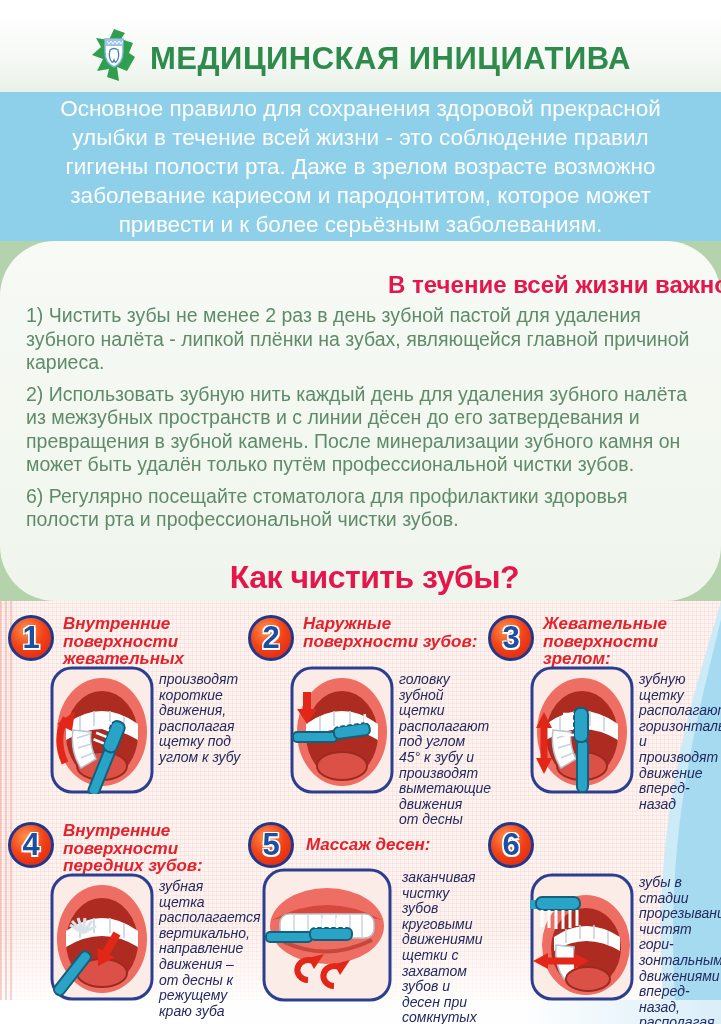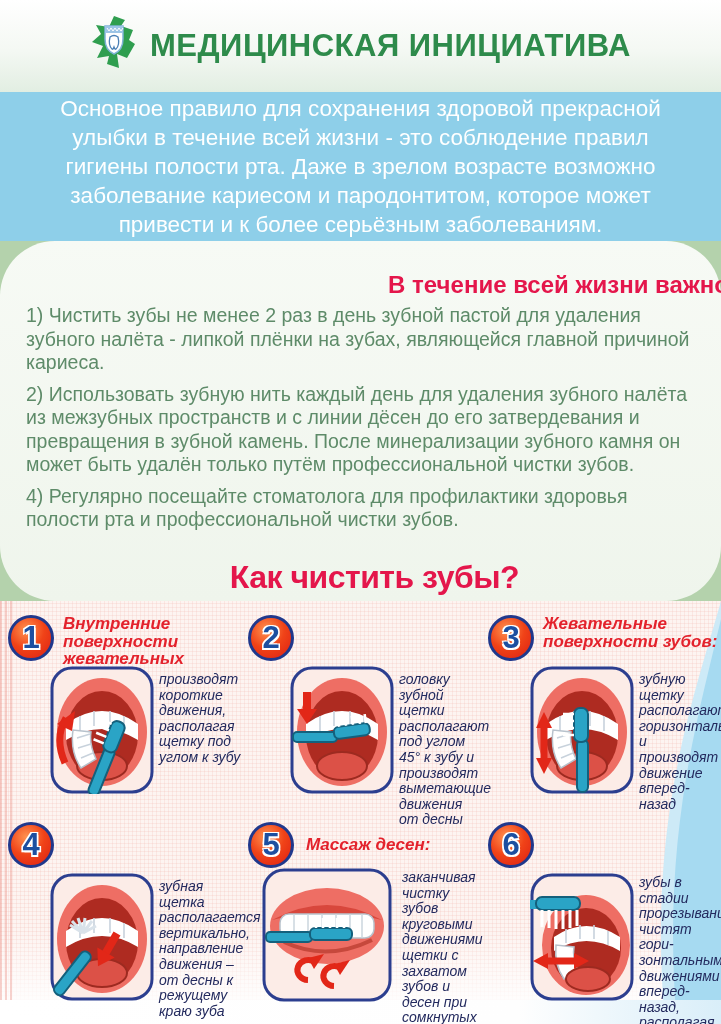--- a/index.html
+++ b/index.html
@@ -1,20 +1,20 @@
 <!DOCTYPE html>
 <html><head>
 <meta charset="utf-8">
 <style>
   html,body{margin:0;padding:0;background:#ffffff;}
   .page{position:relative;width:721px;height:1024px;overflow:hidden;
         font-family:"Liberation Sans", sans-serif;background:#ffffff;}
 
   
-  .hdr{position:absolute;left:0;top:0;width:721px;height:92px;
+  .hdr{position:absolute;left:0;top:13px;width:721px;height:92px;
        background:linear-gradient(180deg,#ffffff 0%,#f4f8f3 55%,#e2eee2 100%);
        display:flex;align-items:center;justify-content:center;gap:12px;}
   .org{margin:0;font-size:31px;font-weight:bold;color:#2e8b4b;letter-spacing:.5px;white-space:nowrap;}
 
   
   .banner{position:absolute;left:0;top:92px;width:721px;height:149px;background:#8ecfe9;
           display:flex;align-items:center;justify-content:center;}
   .banner p{margin:0;padding:0 44px;color:#ffffff;font-size:22.5px;line-height:29px;
             text-align:center;font-weight:400;}
 
@@ -84,21 +84,21 @@
   <div class="banner">
     <p>Основное правило для сохранения здоровой прекрасной улыбки в течение всей жизни - это соблюдение правил гигиены полости рта. Даже в зрелом возрасте возможно заболевание кариесом и пародонтитом, которое может привести и к более серьёзным заболеваниям.</p>
   </div>
 
   <section class="rules">
     <div class="rules-card">
       <h2 class="rules-h">В течение всей жизни важно:</h2>
       <div class="rules-list">
         <p>1) Чистить зубы не менее 2 раз в день зубной пастой для удаления зубного налёта - липкой плёнки на зубах, являющейся главной причиной кариеса.</p>
         <p>2) Использовать зубную нить каждый день для удаления зубного налёта из межзубных пространств и с линии дёсен до его затвердевания и превращения в зубной камень. После минерализации зубного камня он может быть удалён только путём профессиональной чистки зубов.</p>
-        <p>4) Регулярно посещайте стоматолога для профилактики здоровья полости рта и профессиональной чистки зубов.</p>
+        <p>6) Регулярно посещайте стоматолога для профилактики здоровья полости рта и профессиональной чистки зубов.</p>
       </div>
       <h2 class="howto-h">Как чистить зубы?</h2>
     </div>
   </section>
 
   <section class="steps">
     <div class="stripes"></div>
     <svg class="wave" width="140" height="423" viewBox="0 0 140 423">
       <path d="M140,0 C112,100 66,220 84,423 L140,423 Z" fill="#cdeaf7"></path>
       <path d="M140,18 C116,120 80,240 96,423 L140,423 Z" fill="#a6daf1"></path>
@@ -123,41 +123,42 @@
               <path d="M47,57 h-11 M47,64 h-11 M47,71 h-11 M47,78 h-11" stroke="#ffffff" stroke-width="2.6"></path>
             </g>
             <path d="M15,97 Q4,72 16,52" stroke="#e22718" stroke-width="7" fill="none"></path>
             <polygon points="7,58 25,45 22,65" fill="#e22718"></polygon>
           </svg></div>
       <div class="desc">производят короткие движения, располагая щетку под углом к зубу</div>
     </div>
 
     <div class="step s2">
       <div class="badge">2</div>
+      <div class="s-title">Наружные поверхности зубов:</div>
       <div class="illu"><svg width="104" height="128" viewBox="0 0 104 128">
             <rect x="2" y="2" width="100" height="124" rx="20" fill="#fcece7" stroke="#2c3e8f" stroke-width="3"></rect>
             <ellipse cx="52" cy="66" rx="45" ry="54" fill="#ee6e64"></ellipse>
             <ellipse cx="52" cy="69" rx="36" ry="44" fill="#ae2b21"></ellipse>
             <path d="M16,58 Q52,32 88,58 L88,74 Q52,52 16,74 Z" fill="#ffffff"></path>
             <path d="M30,50 v15 M44,45 v15 M60,45 v15 M74,50 v15" stroke="#c8d2dc" stroke-width="1.6" fill="none"></path>
             <ellipse cx="52" cy="100" rx="25" ry="14" fill="#dc5147" stroke="#9d2a20" stroke-width="2"></ellipse>
             <rect x="3" y="66" width="44" height="10" rx="4" fill="#2aa4c6" stroke="#14607c" stroke-width="2"></rect>
             <g transform="rotate(-8 62 66)">
               <rect x="44" y="59" width="36" height="12" rx="5" fill="#2aa4c6" stroke="#14607c" stroke-width="2"></rect>
               <path d="M50,59 v-9 M57,59 v-9 M64,59 v-9 M71,59 v-9 M77,59 v-9" stroke="#ffffff" stroke-width="2.6"></path>
             </g>
             <rect x="13" y="26" width="8" height="18" fill="#e22718"></rect>
             <polygon points="7,43 27,43 17,58" fill="#e22718"></polygon>
           </svg></div>
       <div class="desc">головку зубной щетки располагают под углом 45° к зубу и производят выметающие движения от десны</div>
     </div>
 
     <div class="step s3">
       <div class="badge">3</div>
-      <div class="s-title">Жевательные поверхности зубов:</div>
+      <div class="s-title">Жевательные поверхности зрелом:</div>
       <div class="illu"><svg width="104" height="128" viewBox="0 0 104 128">
             <rect x="2" y="2" width="100" height="124" rx="20" fill="#fcece7" stroke="#2c3e8f" stroke-width="3"></rect>
             <ellipse cx="52" cy="66" rx="45" ry="54" fill="#ee6e64"></ellipse>
             <ellipse cx="52" cy="69" rx="36" ry="44" fill="#ae2b21"></ellipse>
             <path d="M16,58 Q52,32 88,58 L88,74 Q52,52 16,74 Z" fill="#ffffff"></path>
             <path d="M30,50 v15 M44,45 v15 M60,45 v15 M74,50 v15" stroke="#c8d2dc" stroke-width="1.6" fill="none"></path>
             <ellipse cx="52" cy="100" rx="25" ry="14" fill="#dc5147" stroke="#9d2a20" stroke-width="2"></ellipse>
             <path d="M23,64 Q20,86 31,102 L46,93 Q39,78 41,66 Z" fill="#ffffff" stroke="#b8c2cc" stroke-width="1.5"></path>
             <path d="M27,72 l13,-4 M28,82 l13,-4 M31,92 l12,-5" stroke="#c8d2dc" stroke-width="1.4" fill="none"></path>
             <rect x="47" y="74" width="11" height="52" rx="5" fill="#2aa4c6" stroke="#14607c" stroke-width="2"></rect>
@@ -165,20 +166,21 @@
             <path d="M44,48 h-11 M44,55 h-11 M44,62 h-11 M44,69 h-11" stroke="#ffffff" stroke-width="2.6"></path>
             <line x1="14" y1="60" x2="14" y2="94" stroke="#e22718" stroke-width="7"></line>
             <polygon points="6,62 22,62 14,46" fill="#e22718"></polygon>
             <polygon points="6,92 22,92 14,108" fill="#e22718"></polygon>
           </svg></div>
       <div class="desc">зубную щетку располагают горизонтально и производят движение вперед-назад</div>
     </div>
 
     <div class="step s4">
       <div class="badge">4</div>
+      <div class="s-title">Внутренние поверхности передних зубов:</div>
       <div class="illu"><svg width="104" height="128" viewBox="0 0 104 128">
             <rect x="2" y="2" width="100" height="124" rx="20" fill="#fcece7" stroke="#2c3e8f" stroke-width="3"></rect>
             <ellipse cx="52" cy="66" rx="45" ry="54" fill="#ee6e64"></ellipse>
             <ellipse cx="52" cy="69" rx="36" ry="44" fill="#ae2b21"></ellipse>
             <path d="M16,58 Q52,32 88,58 L88,74 Q52,52 16,74 Z" fill="#ffffff"></path>
             <path d="M30,50 v15 M44,45 v15 M60,45 v15 M74,50 v15" stroke="#c8d2dc" stroke-width="1.6" fill="none"></path>
             <ellipse cx="52" cy="100" rx="25" ry="14" fill="#dc5147" stroke="#9d2a20" stroke-width="2"></ellipse>
             <g transform="rotate(38 22 100)">
               <rect x="17" y="74" width="11" height="52" rx="5" fill="#2aa4c6" stroke="#14607c" stroke-width="2"></rect>
             </g>

